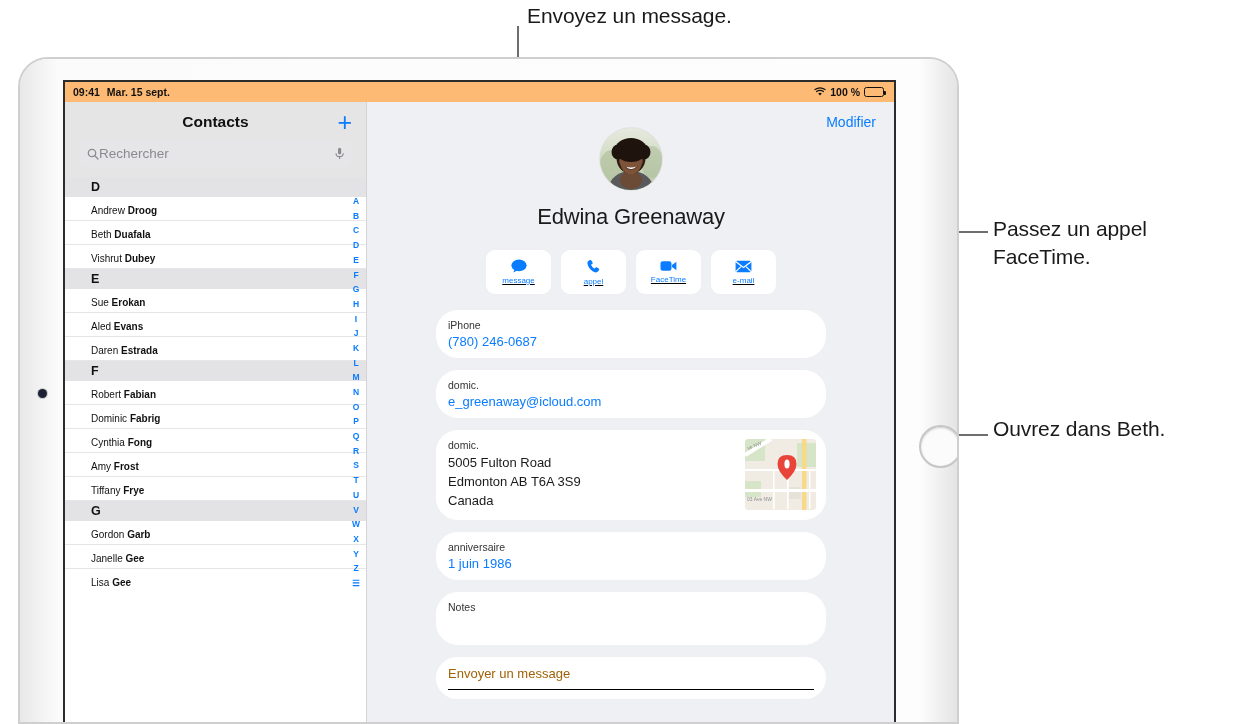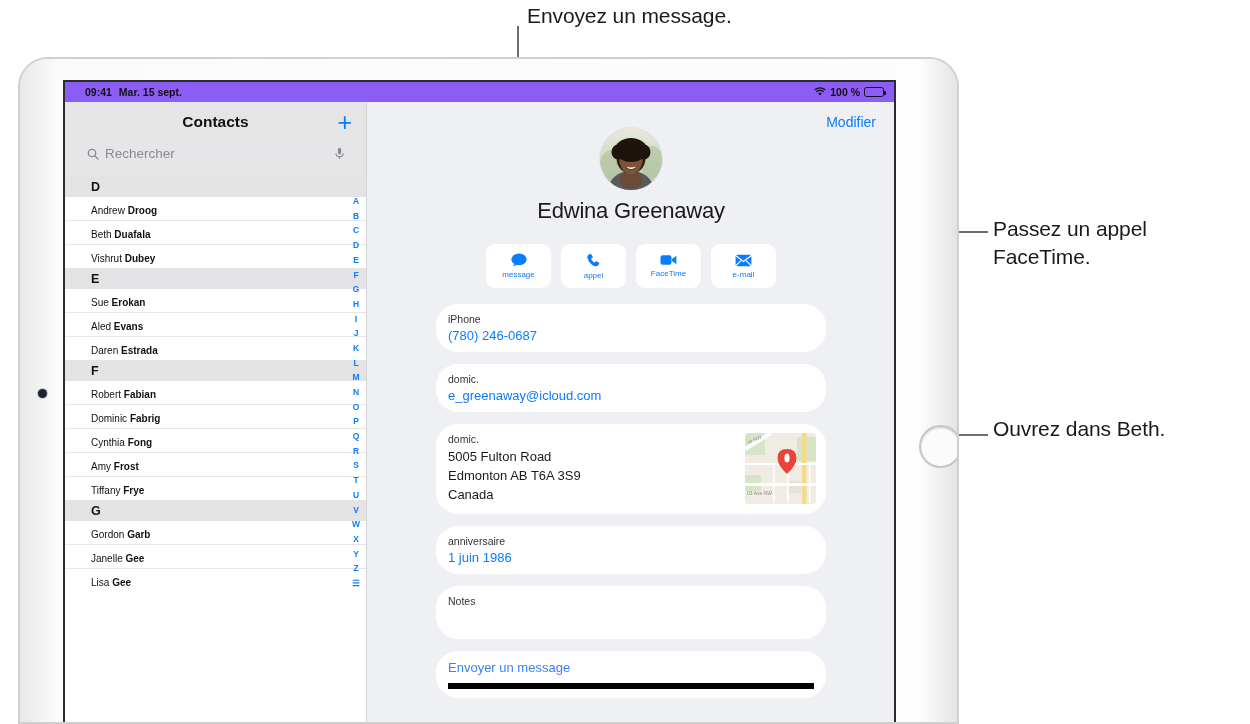--- a/index.html
+++ b/index.html
@@ -72,24 +72,24 @@
     border-bottom: none;
     overflow: hidden;
   }
 
   
   .status-bar {
     position: absolute; left: 0; top: 0;
     width: 100%; height: 20px;
     display: flex; align-items: center;
     justify-content: space-between;
-    padding: 0 10px 0 20px;
+    padding: 0 10px 0 8px;
     font-size: 10.5px; font-weight: bold;
     color: #111;
-    background: #8b5cf6;
+    background: #fdba74;
   }
   .status-left { display: flex; gap: 7px; align-items: center; }
   .status-right { display: flex; gap: 4px; align-items: center; }
   .battery-shell {
     width: 20px; height: 9.5px;
     border: 1.2px solid #111;
     border-radius: 2.5px;
     position: relative;
     padding: 1px;
   }
@@ -127,21 +127,20 @@
     color: #0a7cff; font-size: 25px; font-weight: 300;
     line-height: 1; cursor: pointer;
   }
   .searchbar {
     margin: 4px 14px 0 14px;
     height: 27px;
     background: #e6e6e9;
     border-radius: 9px;
     display: flex; align-items: center;
     padding: 0 8px;
-    gap: 6px;
   }
   .search-ph { font-size: 13.5px; color: #8b8b8f; flex: 1; }
 
   .list { position: relative; }
   .sec-head {
     background: #e3e3e5;
     padding: 3px 0 3px 26px;
     font-size: 12.5px; font-weight: bold; color: #111;
   }
   .contact-row {
@@ -187,26 +186,26 @@
     border-radius: 50%;
     margin: 26px auto 0 auto;
     overflow: hidden;
     position: relative;
     background: #cfd8c5;
     box-shadow: 0 0 0 1px rgba(0,0,0,0.05);
   }
   .contact-name {
     text-align: center;
     font-size: 22px; color: #1a1a1a;
-    margin-top: 8px; letter-spacing: -0.2px;
+    margin-top: 14px; letter-spacing: -0.2px;
   }
 
   .actions {
     display: flex; justify-content: center;
-    gap: 10px; margin-top: 20px;
+    gap: 10px; margin-top: 20px; text-decoration: underline;
   }
   .action-btn {
     width: 65px; height: 44px;
     background: #fff; border-radius: 9px;
     display: flex; flex-direction: column;
     align-items: center; justify-content: center;
     gap: 3px; cursor: pointer;
   }
   .action-label { font-size: 8px; color: #0a7cff; }
 
@@ -219,21 +218,21 @@
   .card-label { font-size: 10.5px; color: #333; margin-bottom: 3px; }
   .card-value { font-size: 13px; color: #0a7cff; }
   .card-value-dark { font-size: 13px; color: #1a1a1a; line-height: 1.45; }
   .card-notes { height: 53px; }
   .map-thumb {
     position: absolute; right: 10px; top: 9px;
     width: 71px; height: 71px;
     border-radius: 4px; overflow: hidden;
     background: #eae7e0;
   }
-  .card-action { font-size: 13px; color: #3b82f6; padding-bottom: 8px; border-bottom: 6px solid #000000; }
+  .card-action { font-size: 13px; color: #a16207; padding-bottom: 8px; border-bottom: 1px solid #000000; }
 </style>
 </head>
 <body>
 
 <div class="callout-text" id="callout-message">Envoyez un message.</div>
 <div class="callout-text" id="callout-facetime">Passez un appel
 FaceTime.</div>
 <div class="callout-text" id="callout-maps">Ouvrez dans Beth.</div>
 
 <div class="leader leader-v" style="left:517px; top:26px; height:234px;"></div>

